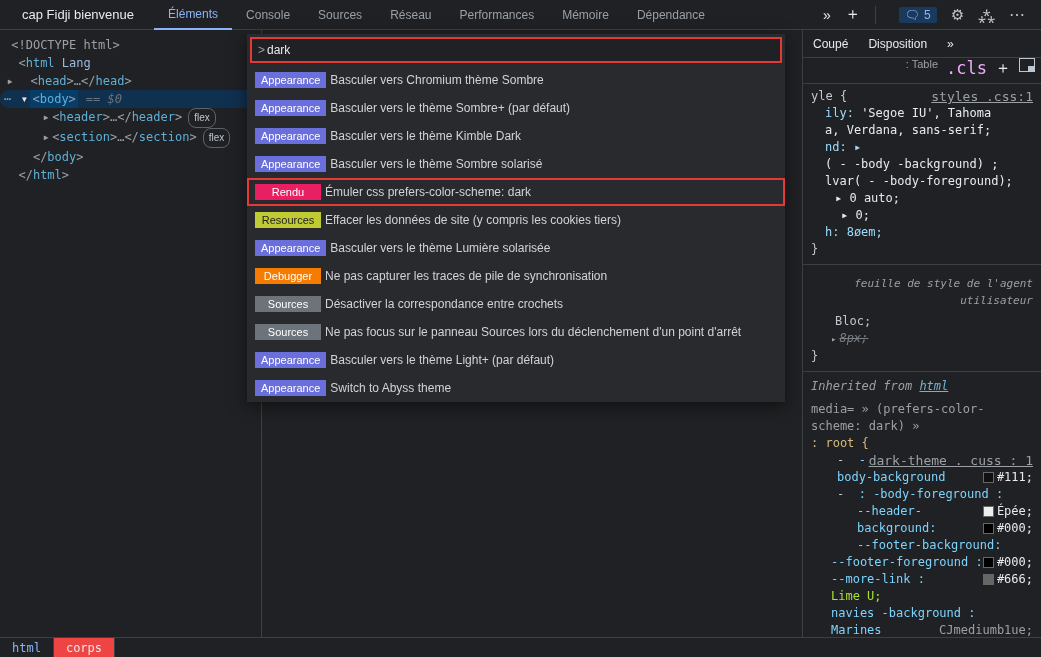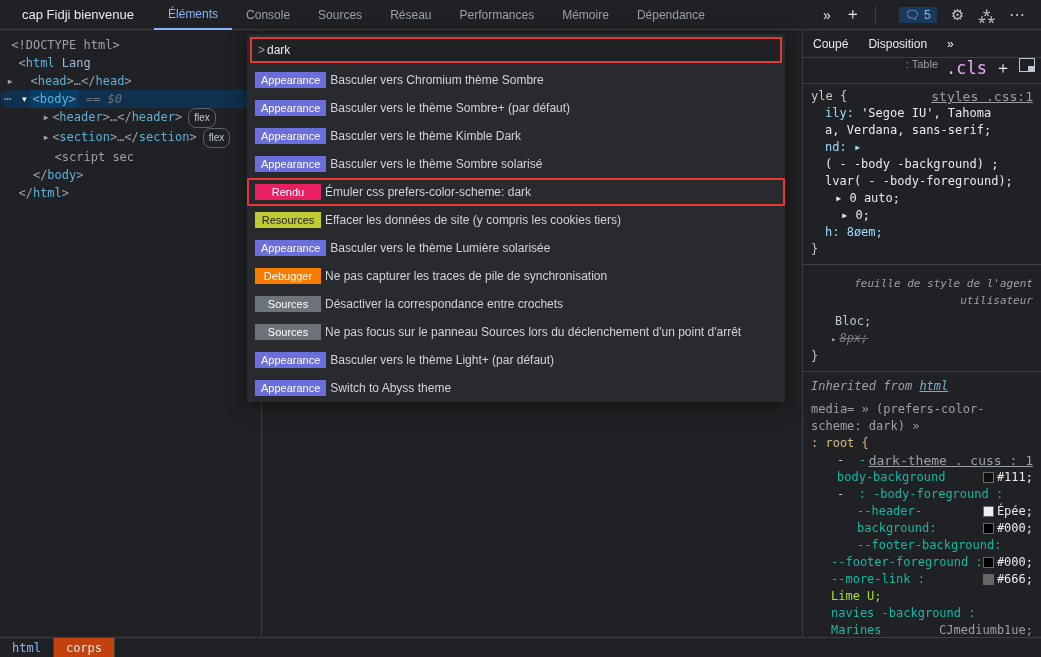--- a/index.html
+++ b/index.html
@@ -161,37 +161,37 @@
     vertical-align:middle; margin-right:3px;
   }
   .tri { color:#9aa0a6; font-size:9px; margin-right:3px;}
   .section-divider { border-top:1px solid #3c4043; margin:6px -8px; }
   .ua-label { text-align:right; color:#9aa0a6; font-style:italic; font-size:11px; padding:4px 0;}
   .struck { text-decoration: line-through; color:#7a7f86; font-style:italic;}
   .inherited { color:#9aa0a6; font-style:italic;}
   .inherited .html-link { color:#6fb3d2; text-decoration:underline;}
   .media { color:#9aa0a6;}
   .root-sel { color:#d7ba7d;}
-  .varname { color:#14b8a6;}
+  .varname { color:#7dd3fc;}
   .hexv { color:#e8eaed;}
   .cjmedium { color:#9aa0a6;text-align:right;}
   .lime { color:#a6e22e;}
 
   
   .crumbs {
     position:absolute; left:0; bottom:0; height:20px;
     display:flex; align-items:stretch;
     border-top:1px solid #3c4043;
     width:100%; background:#202124;
   }
   .crumb {
     padding:0 12px; display:flex; align-items:center;
     border-right:1px solid #3c4043; color:#8ab4f8; font-family:monospace; font-size:12px;
   }
-  .crumb.sel2 { background:#c2410c; color:#e8eaed;}
+  .crumb.sel2 { background:#ef4444; color:#e8eaed;}
   .hidden-left {
     width:540px; background:#202124;
   }
 </style>
 </head>
 <body>
 
 <div class="top-tabs">
   <div class="tab title">cap Fidji bienvenue</div>
   <div class="tab active">Éléments</div>
@@ -217,21 +217,20 @@
 
 <div class="main">
 
   <div class="elements">
     <div class="line"> <span class="punct">&lt;!DOCTYPE html&gt;</span></div>
     <div class="line">  <span class="punct">&lt;</span><span class="tagc">html</span> <span class="attr">Lang</span></div>
     <div class="line"><span class="caret">▸</span>  <span class="punct">&lt;</span><span class="tagc">head</span><span class="punct">&gt;…&lt;/</span><span class="tagc">head</span><span class="punct">&gt;</span></div>
     <div class="line body-row"><span class="hover-dots">⋯</span> <span class="caret" style="color:#e8eaed">▾</span><span class="selected-row"><span class="punct">&lt;</span><span class="tagc">body</span><span class="punct">&gt;</span></span><span class="eq0">== $0</span></div>
     <div class="line">     <span class="caret">▸</span><span class="punct">&lt;</span><span class="tagc">header</span><span class="punct">&gt;…&lt;/</span><span class="tagc">header</span><span class="punct">&gt;</span><span class="flex-badge">flex</span></div>
     <div class="line">     <span class="caret">▸</span><span class="punct">&lt;</span><span class="tagc">section</span><span class="punct">&gt;…&lt;/</span><span class="tagc">section</span><span class="punct">&gt;</span><span class="flex-badge">flex</span></div>
-    <div class="line">       <span class="punct">&lt;script sec</span></div>
     <div class="line">    <span class="punct">&lt;/</span><span class="tagc">body</span><span class="punct">&gt;</span></div>
     <div class="line">  <span class="punct">&lt;/</span><span class="tagc">html</span><span class="punct">&gt;</span></div>
   </div>
 
   <div class="hidden-left"></div>
 
   <div class="right-panel">
     <div class="right-tabs">
       <span class="rtab">Coupé</span>
       <span class="rtab">Disposition</span>

